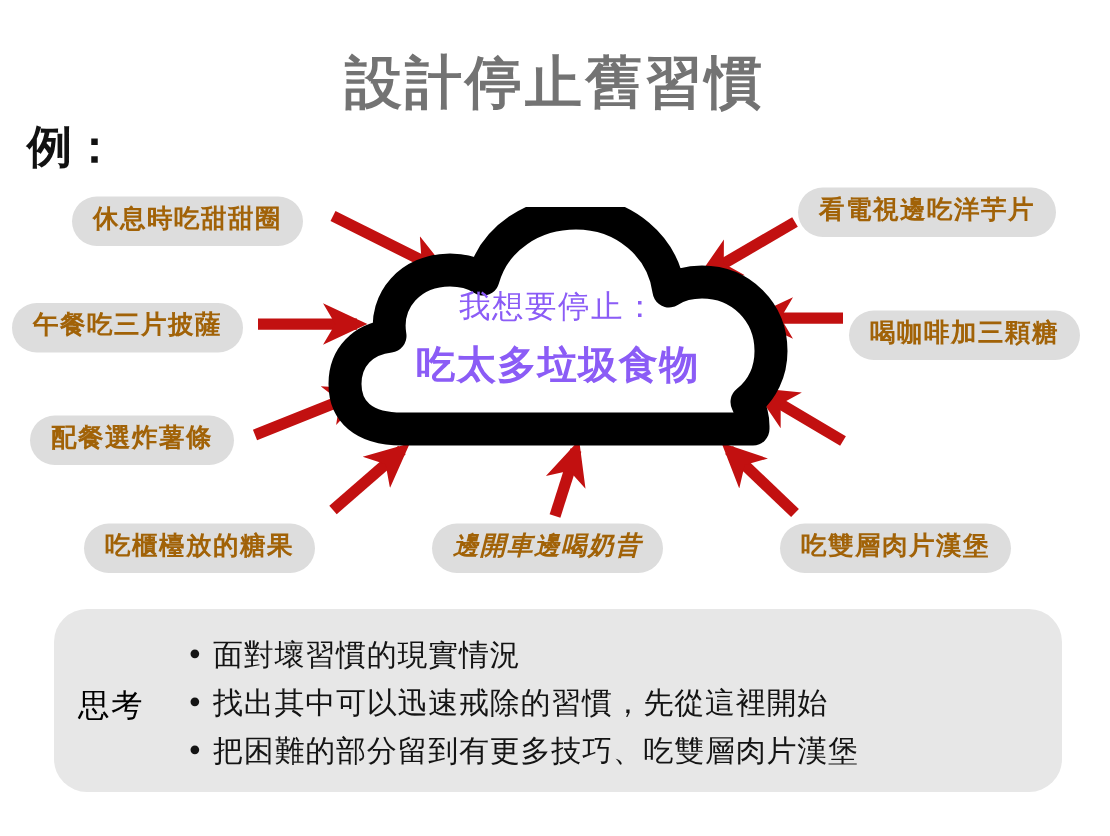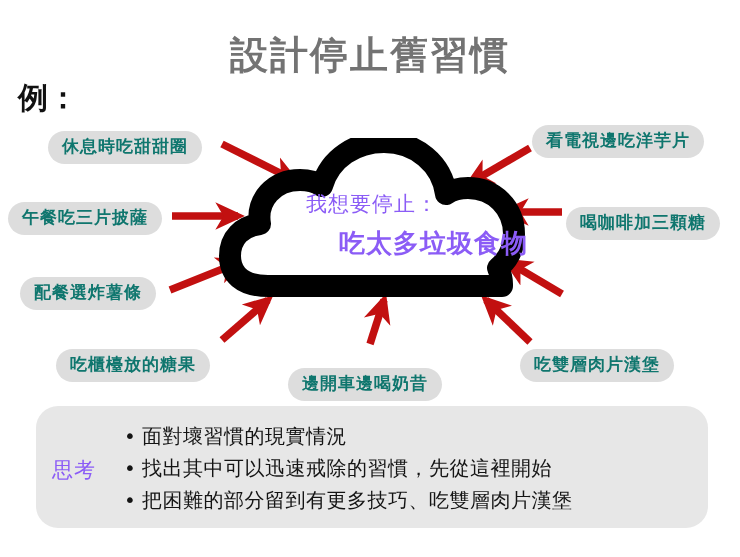--- a/index.html
+++ b/index.html
@@ -40,21 +40,21 @@
     font-weight: bold;
     color: #111111;
     letter-spacing: 0px;
   }
 
   
   .pill {
     position: absolute;
     background: #dddddd;
     border-radius: 22px;
-    color: #0f766e;
+    color: #a16207;
     font-size: 17px;
     font-weight: bold;
     letter-spacing: 1px;
     padding: 6px 14px 7px 14px;
     white-space: nowrap;
     box-sizing: border-box;
     line-height: 1.15;
   }
 
   
@@ -78,21 +78,20 @@
   #cloud-line1 {
     top: 190px;
     font-size: 21px;
     letter-spacing: 1px;
   }
   #cloud-line2 {
     top: 226px;
     font-size: 26px;
     font-weight: bold;
     letter-spacing: 1px;
-    text-align: right;
   }
 
   
   #arrows {
     position: absolute;
     left: 0; top: 0;
     width: 740px; height: 557px;
     pointer-events: none;
   }
 
@@ -104,21 +103,21 @@
     width: 672px;
     height: 122px;
     background: #e7e7e7;
     border-radius: 22px;
   }
   #think-label {
     position: absolute;
     left: 52px;
     top: 456px;
     font-size: 21px;
-    color: #8b5cf6;
+    color: #000000;
     letter-spacing: 1px;
     font-weight: normal;
   }
   #think-list {
     position: absolute;
     left: 124px;
     top: 420px;
     width: 570px;
   }
   .think-item {
@@ -195,21 +194,21 @@
   </div>
 
   <div class="cloud-text" id="cloud-line1">我想要停止：</div>
   <div class="cloud-text" id="cloud-line2">吃太多垃圾食物</div>
 
   <div class="pill" style="left:48px; top:131px;">休息時吃甜甜圈</div>
   <div class="pill" style="left:8px;  top:202px;">午餐吃三片披薩</div>
   <div class="pill" style="left:20px; top:277px;">配餐選炸薯條</div>
   <div class="pill" style="left:56px; top:349px;">吃櫃檯放的糖果</div>
 
-  <div class="pill" style="left:288px; top:368px;">邊開車邊喝奶昔</div>
+  <div class="pill" style="left:288px; top:349px;font-style:italic;">邊開車邊喝奶昔</div>
 
   <div class="pill" style="left:532px; top:125px;">看電視邊吃洋芋片</div>
   <div class="pill" style="left:566px; top:207px;">喝咖啡加三顆糖</div>
   <div class="pill" style="left:520px; top:349px;">吃雙層肉片漢堡</div>
 
   <div id="think-panel"></div>
   <div id="think-label">思考</div>
   <div id="think-list">
     <div class="think-item">
       <span class="think-bullet">•</span>

